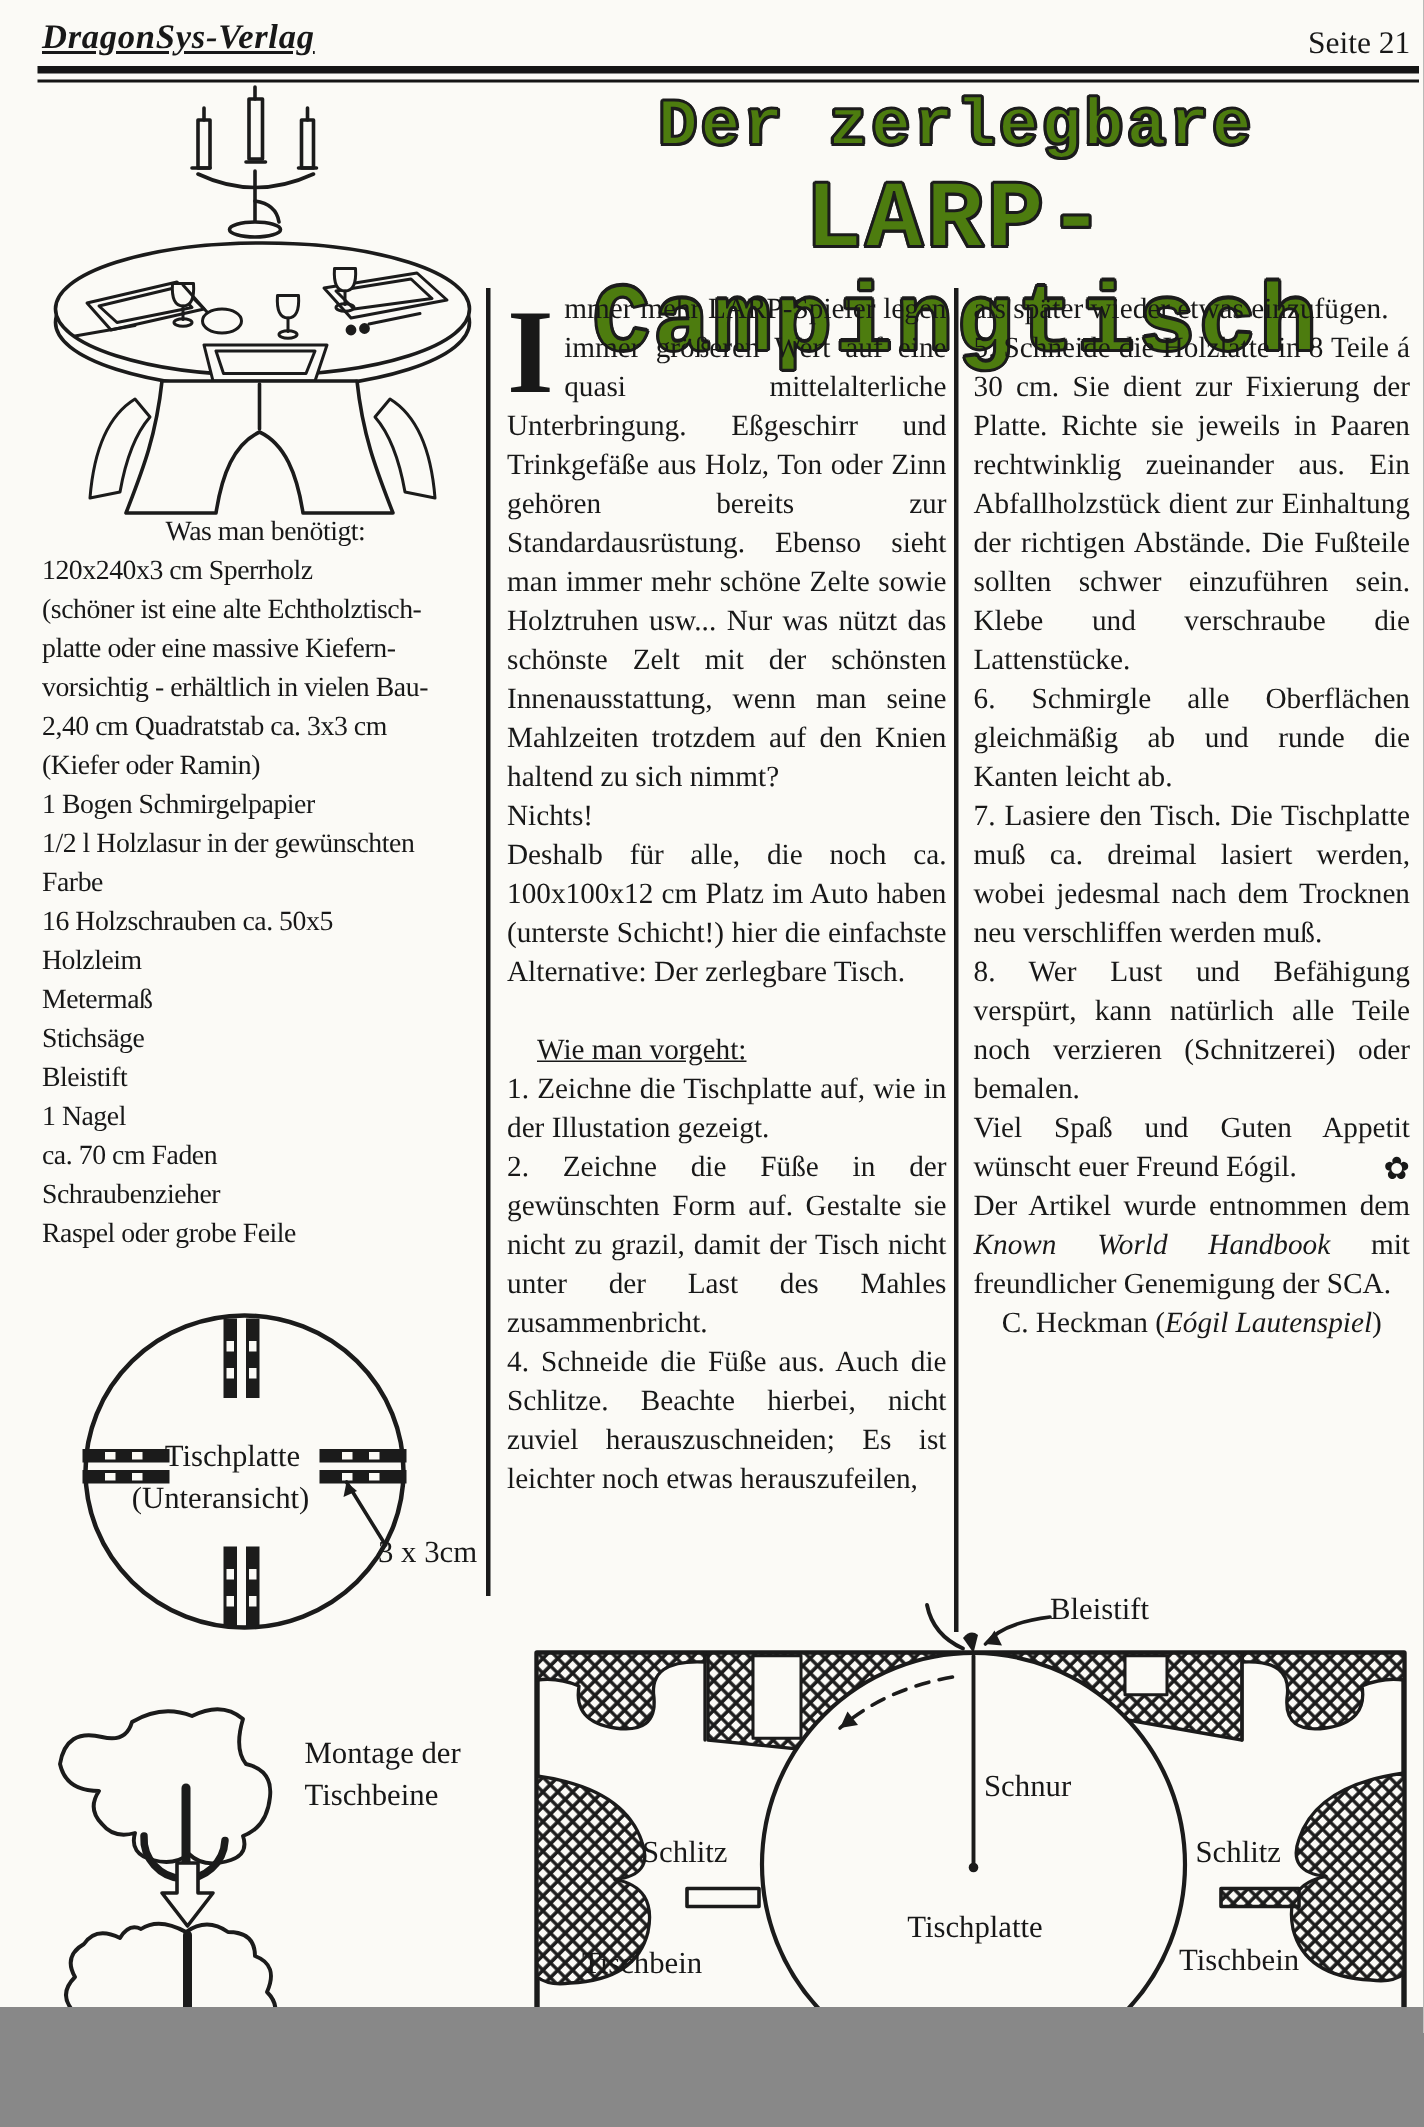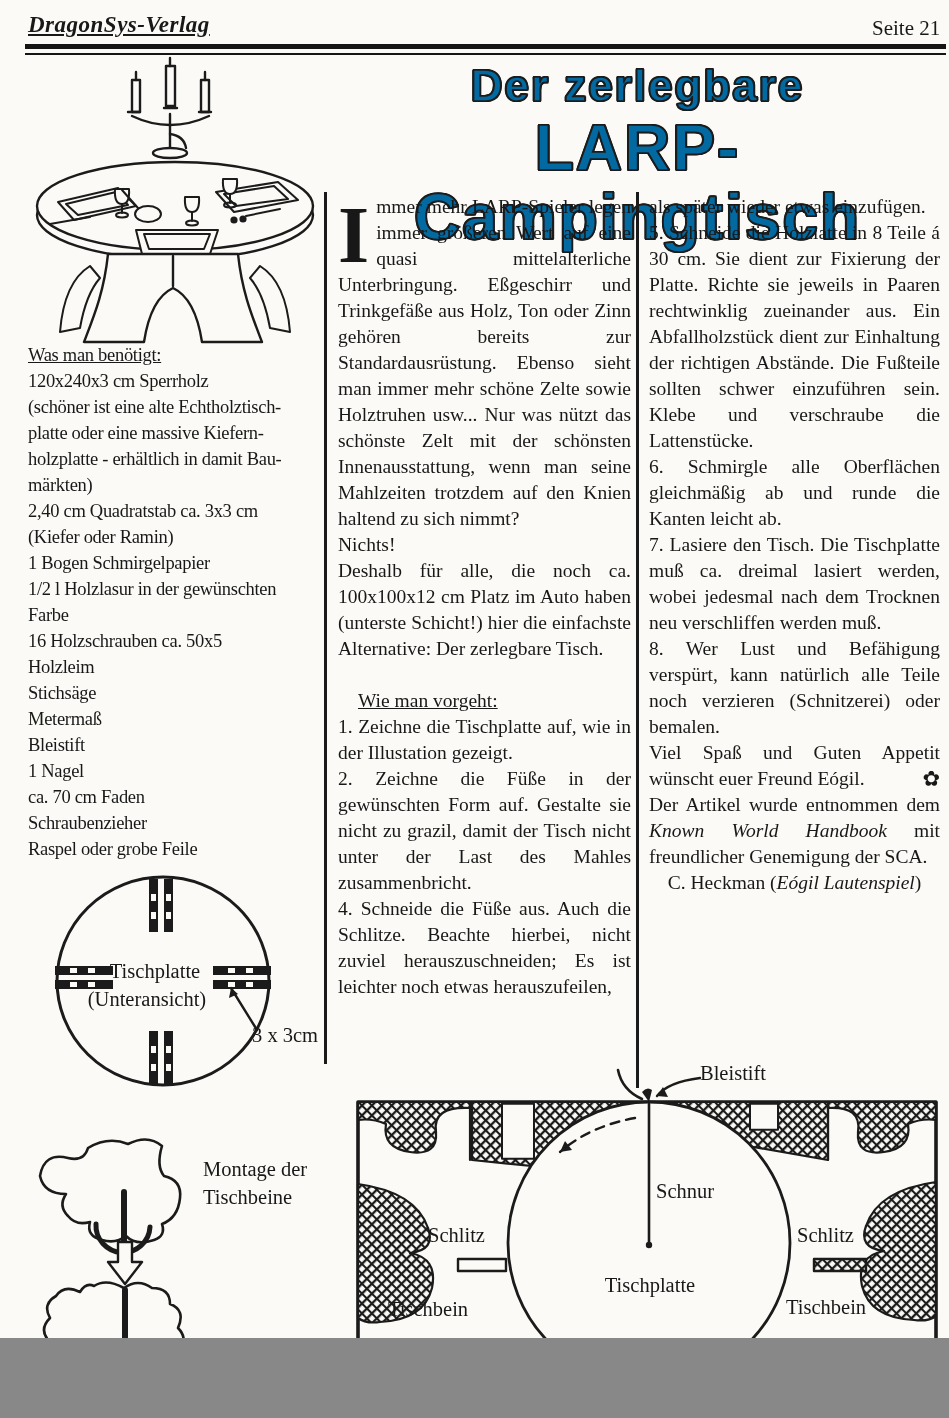--- a/index.html
+++ b/index.html
@@ -7,28 +7,28 @@
         font-family:"Liberation Serif", serif;overflow:hidden;}
   .abs{position:absolute;}
   
   .pub{font-size:23px;font-style:italic;font-weight:bold;text-decoration:underline;letter-spacing:.5px;}
   .pageno{font-size:21px;font-weight:normal;}
   .double-rule{border-top:5px solid #151515;border-bottom:2.5px solid #151515;height:4px;}
   
   .title{width:615px;text-align:center;line-height:1.08;}
   .title .t1{font-size:44px;}
   .title .t2{font-size:64px;margin-top:4px;}
-  .outline{font-family:Liberation Sans, sans-serif;font-weight:bold;color:#0369a1;letter-spacing:2px;
+  .outline{font-family:Liberation Mono, monospace;font-weight:bold;color:#4d7c0f;letter-spacing:2px;
            -webkit-text-stroke:1.4px #1c1c1c;
            text-shadow:-1.4px 0 #1c1c1c,1.4px 0 #1c1c1c,0 -1.4px #1c1c1c,0 1.4px #1c1c1c,
                        -1px -1px #1c1c1c,1px 1px #1c1c1c,-1px 1px #1c1c1c,1px -1px #1c1c1c;}
   
   .vrule{width:2.5px;background:#1a1a1a;}
   .materials{width:298px;font-size:18.5px;line-height:26px;letter-spacing:-0.3px;white-space:nowrap;}
-  .materials .hd{text-decoration:underline;}
+  .materials .hd{text-align:center;}
   .col{font-size:19.5px;line-height:26px;text-align:justify;}
   .col p{margin:0;}
   .col .heading{text-decoration:underline;margin-top:26px;text-align:left;margin-left:20px;}
   .dropcap{float:left;font-size:80px;line-height:74px;font-weight:bold;padding:4px 7px 0 0;}
   .credit{margin-top:30px;}
   .byline{margin-top:24px;text-align-last:center;}
   .ding{float:right;font-family:"DejaVu Sans", sans-serif;font-size:21px;line-height:26px;}
   
   .dlabel{font-size:20.5px;line-height:26px;white-space:nowrap;}
   .center{text-align:center;}
@@ -108,31 +108,30 @@
   </div>
 
   <div class="abs vrule" style="left:324px;top:192px;height:872px;"></div>
   <div class="abs vrule" style="left:636px;top:192px;height:896px;"></div>
 
   <div class="abs materials" style="left:28px;top:342px;">
     <div class="hd">Was man benötigt:</div>
     <div>120x240x3 cm Sperrholz</div>
     <div>(schöner ist eine alte Echtholztisch-</div>
     <div>platte oder eine massive Kiefern-</div>
-    <div>holzplatte - erhältlich in damit Bau-</div>
-    <div>märkten)</div>
+    <div>vorsichtig - erhältlich in vielen Bau-</div>
     <div>2,40 cm Quadratstab ca. 3x3 cm</div>
     <div>(Kiefer oder Ramin)</div>
     <div>1 Bogen Schmirgelpapier</div>
     <div>1/2 l Holzlasur in der gewünschten</div>
     <div>Farbe</div>
     <div>16 Holzschrauben ca. 50x5</div>
     <div>Holzleim</div>
+    <div>Metermaß</div>
     <div>Stichsäge</div>
-    <div>Metermaß</div>
     <div>Bleistift</div>
     <div>1 Nagel</div>
     <div>ca. 70 cm Faden</div>
     <div>Schraubenzieher</div>
     <div>Raspel oder grobe Feile</div>
   </div>
 
   <div class="abs col" style="left:338px;top:194px;width:293px;">
     <p><span class="dropcap">I</span><span>mmer mehr LARP-Spieler legen immer größeren Wert auf eine quasi mittelalterliche Unterbringung. Eßgeschirr und Trinkgefäße aus Holz, Ton oder Zinn gehören bereits zur Standardausrüstung. Ebenso sieht man immer mehr schöne Zelte sowie Holztruhen usw... Nur was nützt das schönste Zelt mit der schönsten Innenausstattung, wenn man seine Mahlzeiten trotzdem auf den Knien haltend zu sich nimmt?</span></p>
     <p>Nichts!</p>

